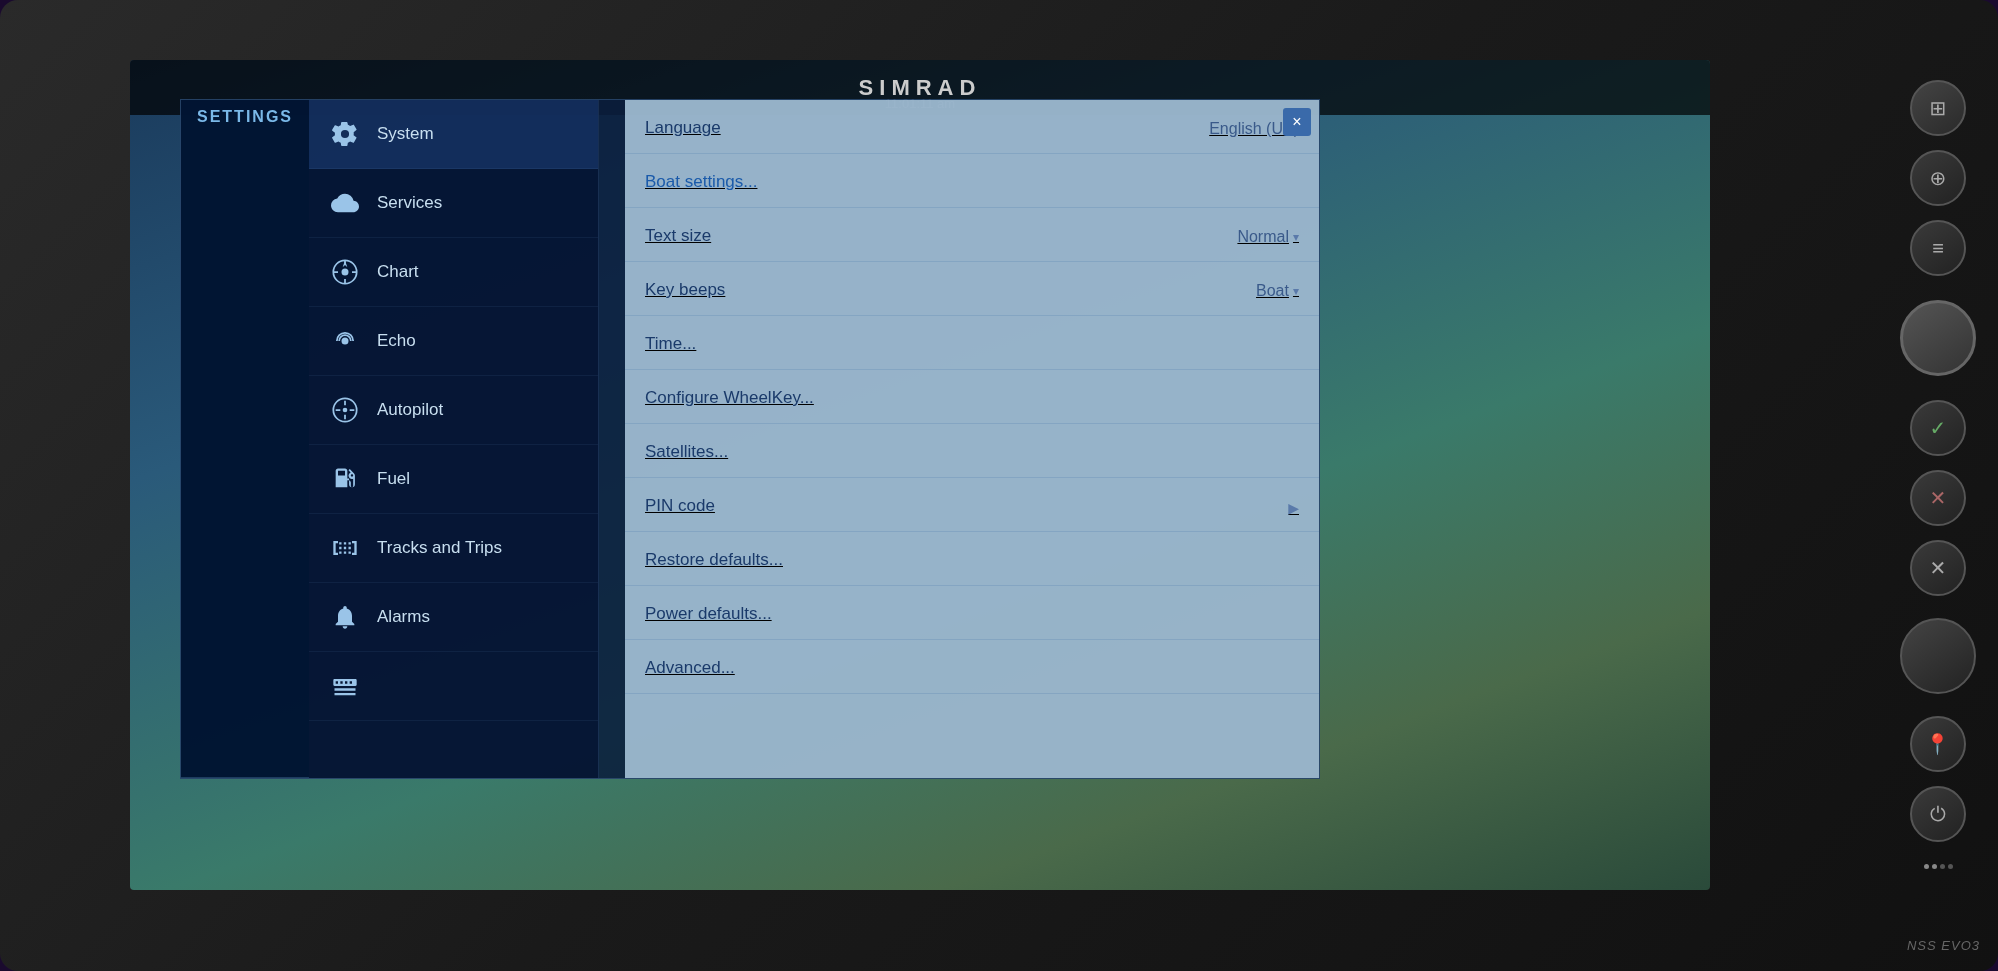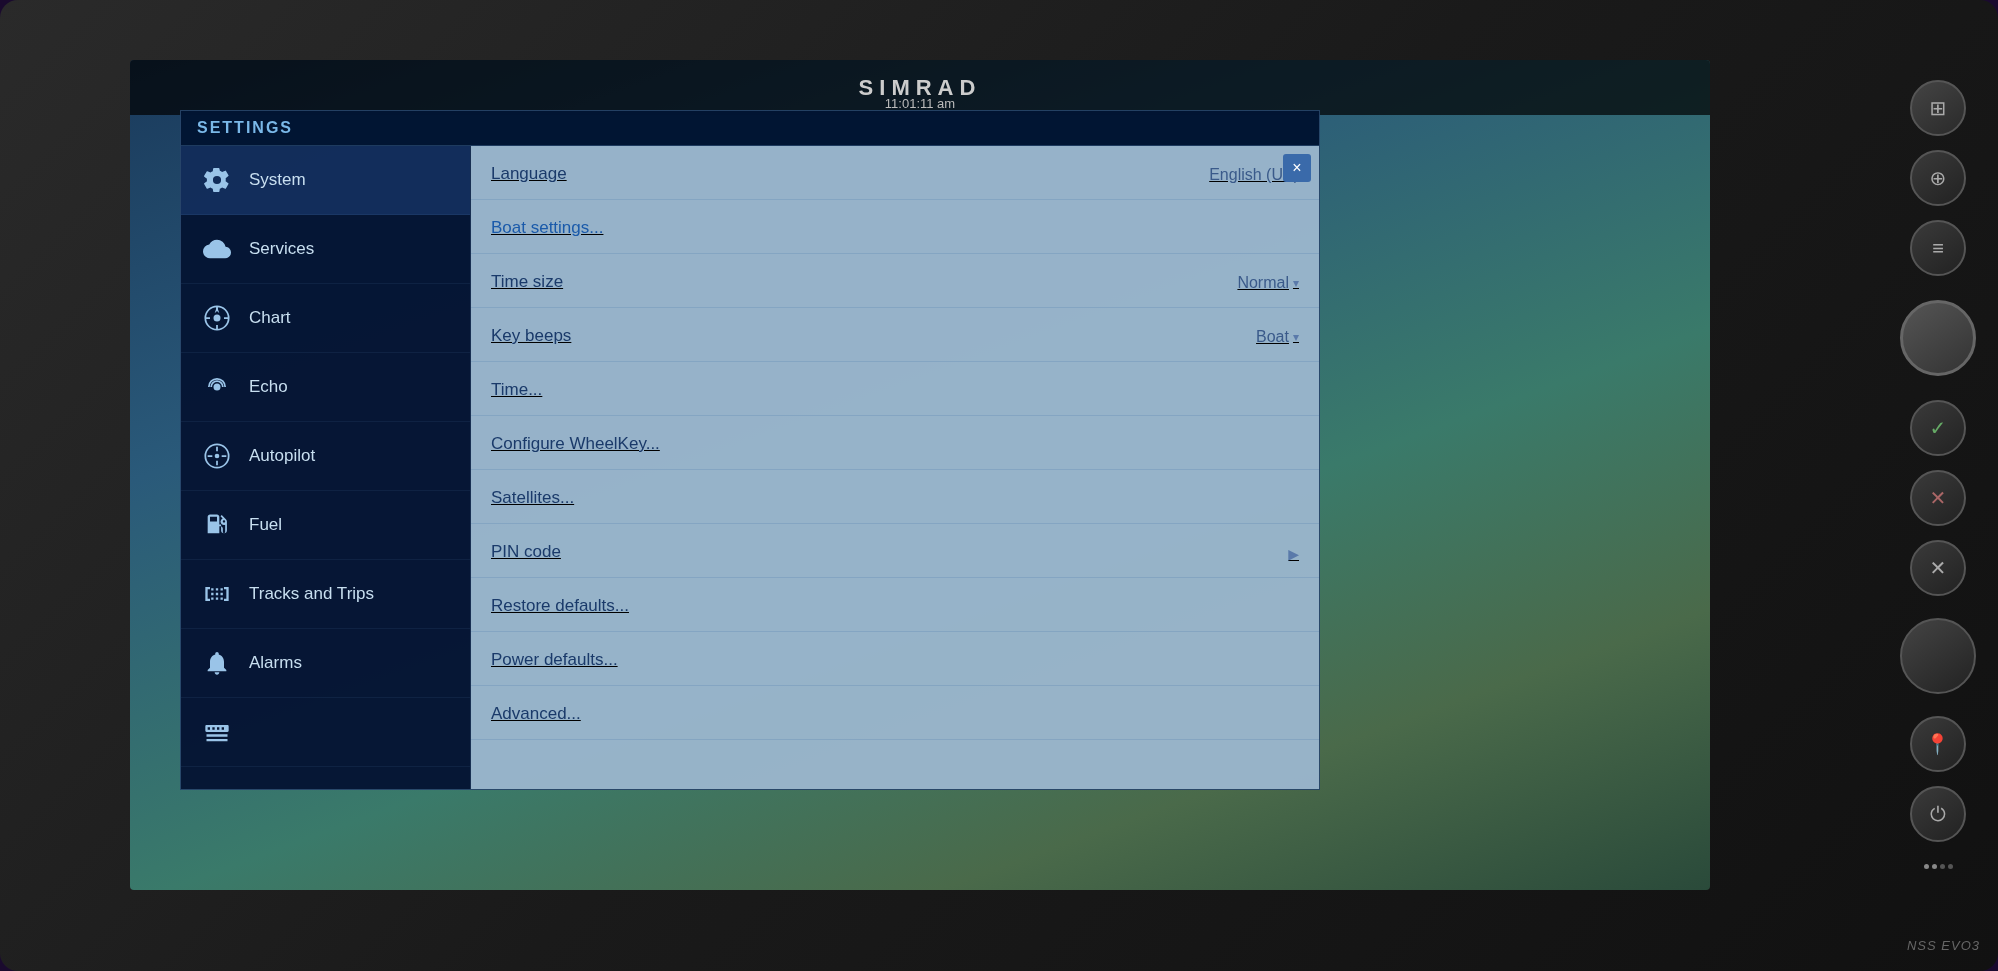--- a/index.html
+++ b/index.html
@@ -57,47 +57,48 @@
       right: 50%;
       transform: translateX(50%);
       color: #bbb;
       font-size: 13px;
       top: 36px;
     }
 
     
     .settings-panel {
       position: absolute;
-      top: 50px;
+      top: 39px;
       left: 50px;
       width: 1140px;
       height: 680px;
       background: rgba(10, 30, 60, 0.88);
       border: 1px solid rgba(100, 150, 200, 0.3);
       display: flex;
-      flex-direction: column;
+      flex-direction: row;
     }
 
     .settings-header {
       background: rgba(0, 20, 50, 0.9);
       padding: 8px 16px;
       border-bottom: 1px solid rgba(100, 150, 200, 0.3);
     }
 
     .settings-title {
       color: #7ab8e8;
       font-size: 16px;
       font-weight: bold;
       letter-spacing: 2px;
     }
 
     .settings-body {
       display: flex;
       flex: 1;
       overflow: hidden;
+      gap: 26px;
     }
 
     
     .sidebar {
       width: 290px;
       background: rgba(5, 20, 50, 0.85);
       border-right: 1px solid rgba(100, 150, 200, 0.2);
       overflow-y: auto;
     }
 
@@ -393,21 +394,21 @@
             <span class="content-row-value">
               <span>English (US)</span>
             </span>
           </div>
 
           <div class="content-row">
             <span class="content-row-label blue">Boat settings...</span>
           </div>
 
           <div class="content-row">
-            <span class="content-row-label">Time size</span>
+            <span class="content-row-label">Text size</span>
             <span class="content-row-value">
               <span>Normal</span>
               <span class="dropdown-arrow">▾</span>
             </span>
           </div>
 
           <div class="content-row">
             <span class="content-row-label">Key beeps</span>
             <span class="content-row-value">
               <span>Boat</span>

